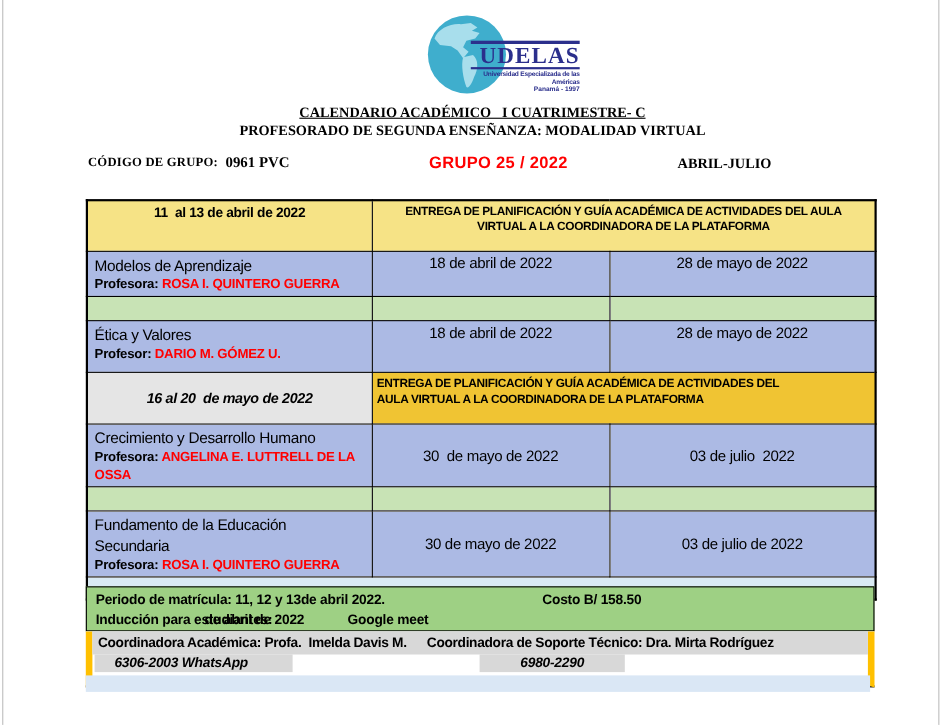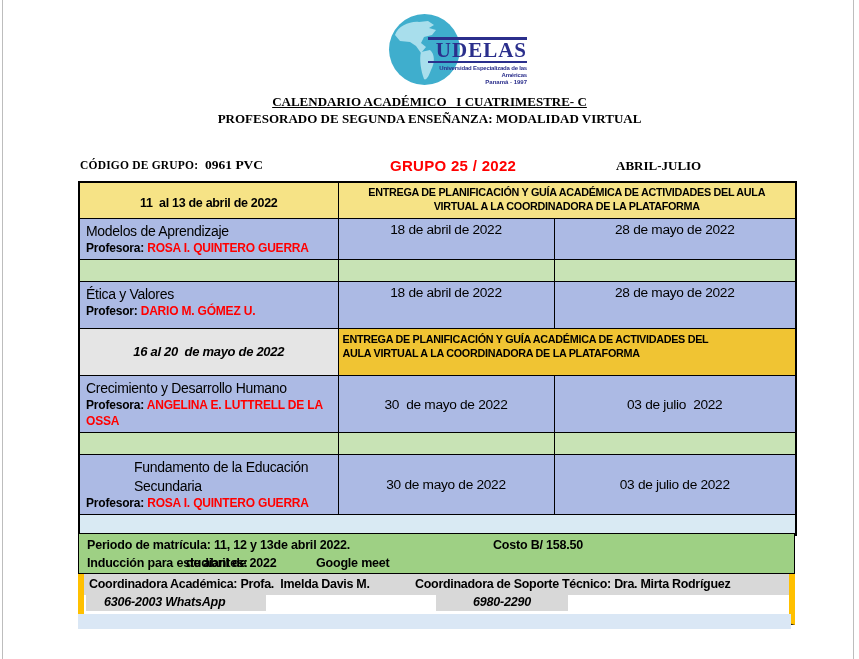--- a/index.html
+++ b/index.html
@@ -23,53 +23,53 @@
     font-size:21px; line-height:20px; letter-spacing:1px; color:#2B2F8C;
   }
   .logoText .sub { font-size:6px; font-weight:bold; line-height:7px; margin-top:2px; letter-spacing:-0.2px; }
   .logoText .yr  { font-size:6px; font-weight:bold; line-height:7px; }
 
   
   .title { position:absolute; left:0; width:859px; text-align:center;
            font-family:"Liberation Serif", serif; font-weight:bold; font-size:13px; }
   .title.l1 { top:94px;text-decoration:underline; }
   .title.l2 { top:111px; }
-  .meta { position:absolute; top:157px; left:0; width:859px; height:20px; }
+  .meta { position:absolute; top:140px; left:0; width:859px; height:20px; }
   .codeLabel { position:absolute; left:80px; top:2px;
                font-family:"Liberation Serif", serif; font-weight:bold; font-size:11.5px; letter-spacing:0.2px; }
   .codeValue { position:absolute; left:205px; top:0;
                font-family:"Liberation Serif", serif; font-weight:bold; font-size:13.5px; }
   .group { position:absolute; left:390px; top:0; color:#FF0000; font-weight:bold; font-size:15px; letter-spacing:0.3px; }
   .period { position:absolute; left:616px; top:1px;
             font-family:"Liberation Serif", serif; font-weight:bold; font-size:13px; }
 
   
   table.cal { position:absolute; left:78px; top:181px; width:717px;
               border-collapse:collapse; table-layout:fixed; }
   table.cal td, table.cal th { border:1px solid #000; overflow:hidden; }
   table.cal { border:2px solid #000; }
   th.hdr { background:#2CB7DB; font-family:"Liberation Serif", serif;
            font-weight:bold; font-size:13px; text-align:center; height:18px; }
   .cond { letter-spacing:-0.3px; }
   td.m1date { background:#F6E386; text-align:center; vertical-align:top;
-              font-weight:bold; font-size:12.5px; padding-top:13px; height:36px;margin-top:46px; }
+              font-weight:bold; font-size:12.5px; padding-top:3px; height:46px;margin-top:46px; }
   td.m1note { background:#F6E386; text-align:center; vertical-align:top;
               font-weight:bold; font-size:10.8px; line-height:1.3; padding-top:2px; }
   td.m1note .noteSpan { display:inline-block; max-width:430px; }
   td.m2date { background:#e5e5e5; text-align:center; vertical-align:middle;
               font-weight:bold; font-style:italic; font-size:13px; height:47px; }
   td.m2note { background:#F0C433; text-align:left; vertical-align:top;
               font-weight:bold; font-size:10.8px; line-height:1.3; padding:3px 4px; }
   td.m2note .noteSpan { display:inline-block; max-width:370px; }
   td.course { background:#ACBAE4; vertical-align:top; padding:3px 6px; font-size:14px; }
   td.date   { background:#ACBAE4; text-align:center; font-size:13.7px; }
   tr.cTop td.date { vertical-align:top; padding-top:3px;text-align:center; }
   tr.cMid td.date { vertical-align:middle; }
   .courseName { line-height:1.3; }
-  .courseName.narrow { display:block; max-width:185px;margin-left:48px; }
+  .courseName.narrow { display:block; max-width:185px; }
   .prof { font-size:12px; font-weight:bold; line-height:1.35; letter-spacing:-0.2px; }
   .profName { color:#FF0000; }
   td.spacer { background:#C8E3B5; height:22px; }
   td.paleRow { background:#D9EAF3; height:20px; }
 
   
   .matricula { position:absolute; left:78px; top:533px; width:717px; height:41px;
                background:#9ED084; border:1px solid #000; font-weight:bold; font-size:12.5px;text-align:center; }
   .matricula span { position:absolute; letter-spacing:-0.2px; }
   .mLabel   { left:8px;  top:4px; }
@@ -77,21 +77,21 @@
   .iLabel   { left:8px;  top:22px; }
   .iDate    { left:107px; top:22px; }
   .iPlat    { left:237px; top:22px; }
 
   .coord { position:absolute; left:78px; top:574px; width:717px; height:51px;
            background:#fff; border-left:6px solid #FFC000; border-right:6px solid #FFC000;
            border-bottom:2px solid #222; font-weight:bold; font-size:12.5px; }
   .coordL1 { position:relative; height:21px; background:#D8D8D8; }
   .coordL1 span { position:absolute; top:3px; letter-spacing:-0.3px; }
   .cAcad { left:5px; }
-  .cSupp { left:331px; }
+  .cSupp { left:304px; }
   .coordL2 { position:relative; height:16px; }
   .phonePatch { position:absolute; top:0; height:16px; background:#D8D8D8;
                 font-style:italic; font-size:12.5px; line-height:15px; letter-spacing:-0.2px; }
   .pAcad { left:2px; width:180px; padding-left:18px; }
   .pSupp { left:352px; width:132px; text-align:center; }
 
   .blueBand { position:absolute; left:78px; top:614px; width:713px; height:15px; background:#DAE7F5; }
 </style>
 </head>
 <body>

